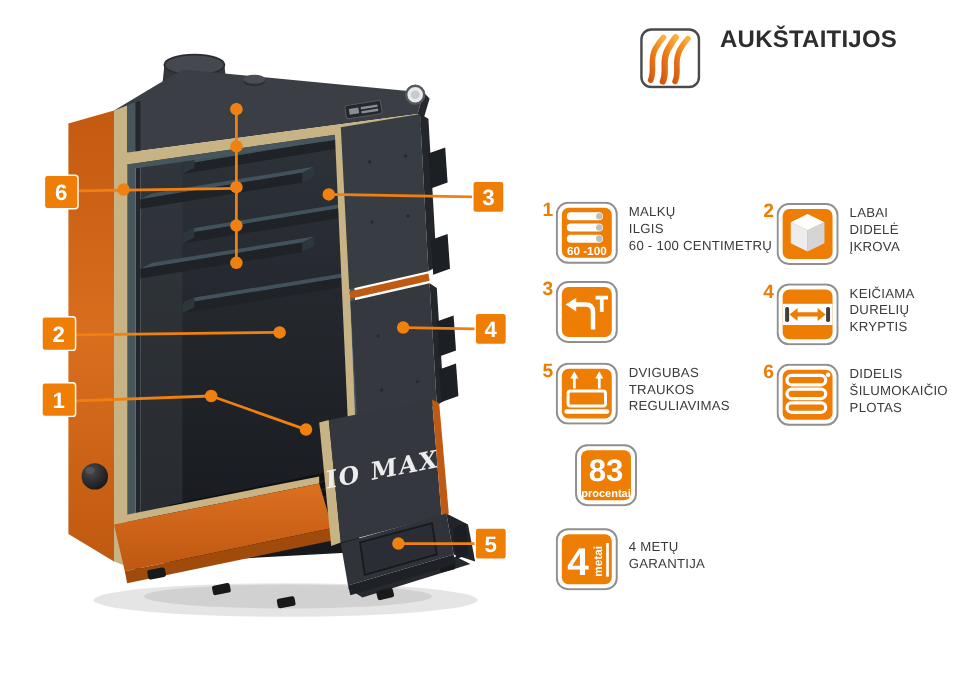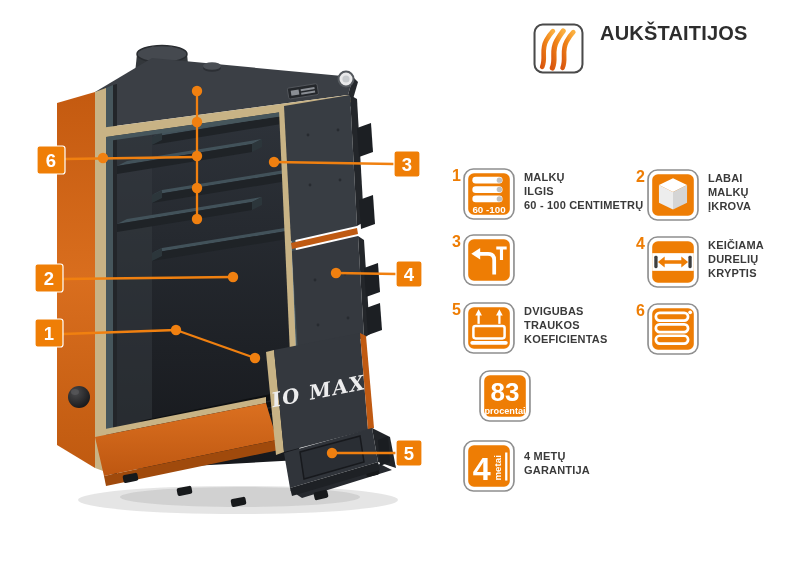--- a/index.html
+++ b/index.html
@@ -24,21 +24,21 @@
   
   .feat{position:absolute;display:flex;align-items:center;height:52px;}
   .fnum{
     font-size:16px;font-weight:bold;color:#EE7D04;width:15px;text-align:right;
     margin-right:2px;align-self:flex-start;line-height:1;padding-top:2px;
     text-shadow:0 1px 0 #ffffff;
   }
   .ficon{width:52px;height:48px;flex:0 0 auto;}
   .ficon svg{display:block;}
   .flabel{
-    margin-left:9px;font-size:11px;font-weight:bold;color:#3A3A3A;
+    margin-left:9px;font-size:11px;font-weight:normal;color:#3A3A3A;
     line-height:1.26;white-space:pre-line;letter-spacing:0.2px;
   }
   
   .boiler-svg{position:absolute;left:0;top:0;}
 </style>
 </head>
 <body>
 
 <div class="stage">
 
@@ -323,21 +323,21 @@
         <g fill="#fff">
           <polygon points="11.8,13 18.2,13 15,7"></polygon>
             <polygon points="31.8,13 38.2,13 35,7"></polygon>
         </g>
         <rect x="10" y="23" width="30" height="12" rx="2" fill="none" stroke="#fff" stroke-width="2.4"></rect>
         <rect x="7" y="37.5" width="36" height="3.6" rx="1.8" fill="#fff"></rect>
       </svg>
     </span>
     <div class="flabel">DVIGUBAS
 TRAUKOS
-KOEFICIENTAS</div>
+REGULIAVIMAS</div>
   </div>
 
   <div class="feat" style="left:462px;top:368px">
     <span class="fnum"></span>
     <span class="ficon">
       <svg width="52" height="52" viewBox="0 0 50 50">
         <rect x="1" y="1" width="48" height="48" rx="9" fill="#fff" stroke="#8F8F8F" stroke-width="1.6"></rect>
         <rect x="5" y="5" width="40" height="40" rx="5.5" fill="#EE7D04"></rect>
         <text x="25" y="30" text-anchor="middle" font-size="25" font-weight="bold" fill="#fff" font-family="Liberation Sans, sans-serif">83</text>
         <text x="25" y="42.5" text-anchor="middle" font-size="8.8" font-weight="bold" fill="#fff" font-family="Liberation Sans, sans-serif">procentai</text>
@@ -365,21 +365,21 @@
     <span class="ficon">
       <svg width="52" height="52" viewBox="0 0 50 50">
         <rect x="1" y="1" width="48" height="48" rx="9" fill="#fff" stroke="#8F8F8F" stroke-width="1.6"></rect>
         <rect x="5" y="5" width="40" height="40" rx="5.5" fill="#EE7D04"></rect>
         <polygon points="25,9 38.5,15.5 25,22 11.5,15.5" fill="#FFFFFF"></polygon>
         <polygon points="11.5,15.5 25,22 25,39 11.5,32.5" fill="#EDEDED"></polygon>
         <polygon points="38.5,15.5 25,22 25,39 38.5,32.5" fill="#D5D5D5"></polygon>
       </svg>
     </span>
     <div class="flabel">LABAI
-MALKŲ
+DIDELĖ
 ĮKROVA</div>
   </div>
 
   <div class="feat" style="left:630px;top:234px">
     <span class="fnum">4</span>
     <span class="ficon">
       <svg width="52" height="52" viewBox="0 0 50 50">
         <rect x="1" y="1" width="48" height="48" rx="9" fill="#fff" stroke="#8F8F8F" stroke-width="1.6"></rect>
         <rect x="5" y="5" width="40" height="40" rx="5.5" fill="#EE7D04"></rect>
         <rect x="5" y="16.5" width="40" height="17" fill="#fff"></rect>
@@ -402,16 +402,19 @@
         <rect x="1" y="1" width="48" height="48" rx="9" fill="#fff" stroke="#8F8F8F" stroke-width="1.6"></rect>
         <rect x="5" y="5" width="40" height="40" rx="5.5" fill="#EE7D04"></rect>
         <g fill="none" stroke="#fff" stroke-width="2.6">
           <rect x="8.5" y="9.5" width="31" height="7.5" rx="3.7"></rect>
           <rect x="8.5" y="20.5" width="31" height="7.5" rx="3.7"></rect>
           <rect x="8.5" y="31.5" width="31" height="7.5" rx="3.7"></rect>
         </g>
         <circle cx="41.5" cy="9" r="1.8" fill="#fff"></circle>
       </svg>
     </span>
+    <div class="flabel">DIDELIS
+ŠILUMOKAIČIO
+PLOTAS</div>
   </div>
 
 
 </div>
 
 </body></html>

